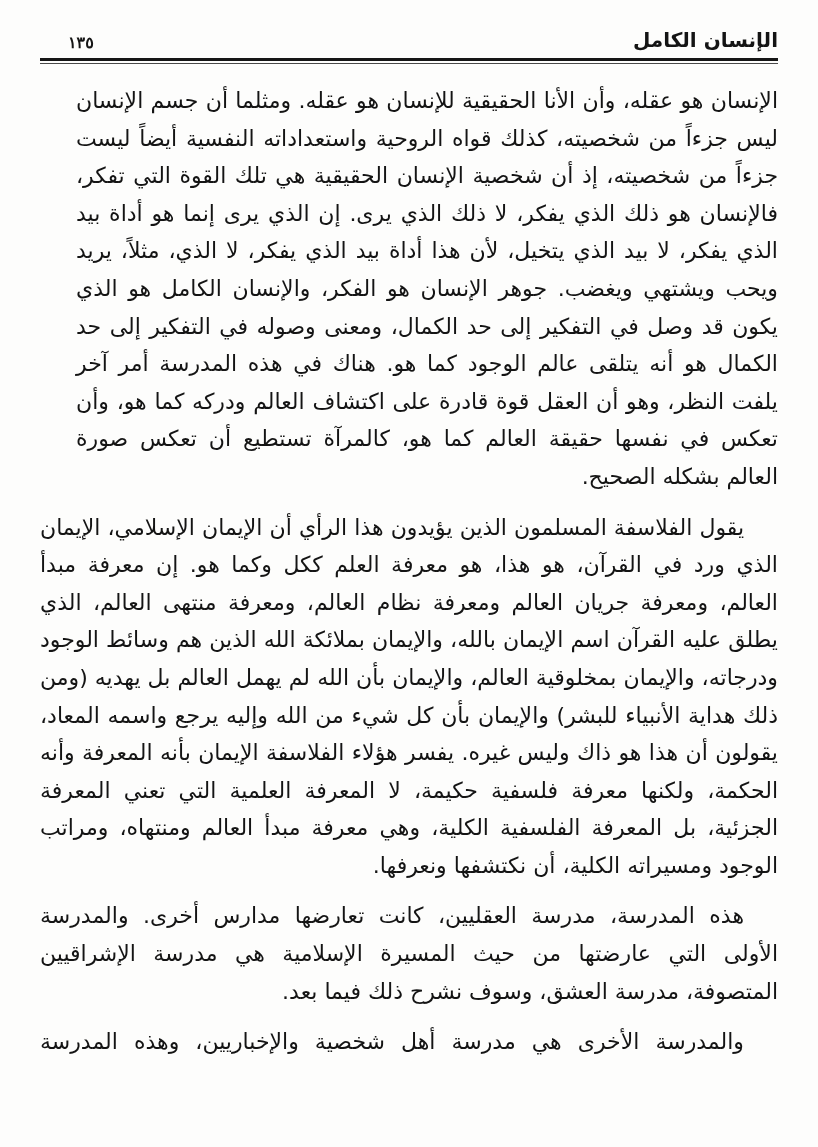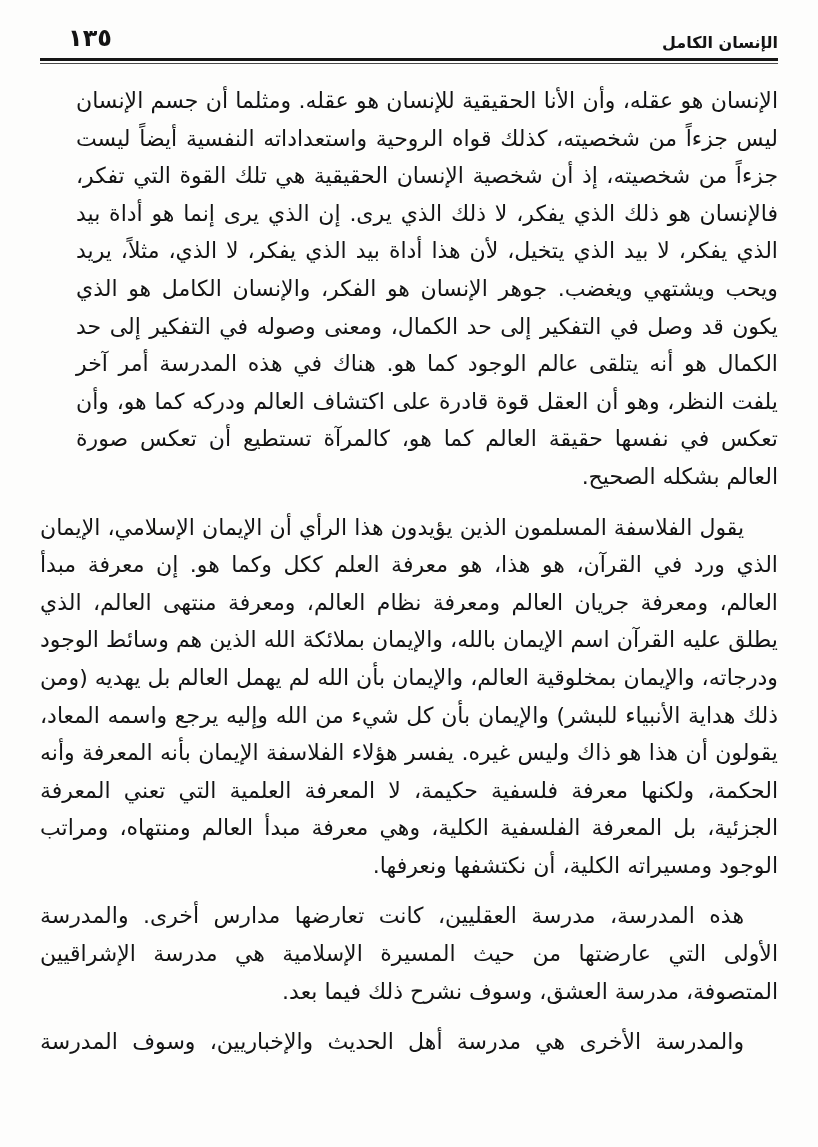--- a/index.html
+++ b/index.html
@@ -20,28 +20,29 @@
     padding: 20px 40px 0 40px;
     overflow: hidden;
   }
   header.running-head {
     display: flex;
     justify-content: space-between;
     align-items: flex-end;
     height: 32px;
   }
   .running-title {
-    font-size: 16px;
+    font-size: 20px;
     font-weight: bold;
     letter-spacing: 0.5px;
   }
   .page-number {
-    font-size: 24px;
+    font-size: 16px;
     font-weight: bold;
     padding-left: 28px;
+    font-family: Liberation Serif, serif;
   }
   .header-rule {
     margin-top: 6px;
     height: 2px;
     border-top: 3px solid #161616;
     border-bottom: 1px solid #4a4a4a;
   }
   main.body-text {
     margin-top: 18px;
     font-size: 22px;
@@ -70,16 +71,16 @@
     <span class="running-title">الإنسان الكامل</span>
     <span class="page-number">١٣٥</span>
   </header>
 
   <div class="header-rule"></div>
 
   <main class="body-text">
     <p class="para no-indent">الإنسان هو عقله، وأن الأنا الحقيقية للإنسان هو عقله. ومثلما أن جسم الإنسان ليس جزءاً من شخصيته، كذلك قواه الروحية واستعداداته النفسية أيضاً ليست جزءاً من شخصيته، إذ أن شخصية الإنسان الحقيقية هي تلك القوة التي تفكر، فالإنسان هو ذلك الذي يفكر، لا ذلك الذي يرى. إن الذي يرى إنما هو أداة بيد الذي يفكر، لا بيد الذي يتخيل، لأن هذا أداة بيد الذي يفكر، لا الذي، مثلاً، يريد ويحب ويشتهي ويغضب. جوهر الإنسان هو الفكر، والإنسان الكامل هو الذي يكون قد وصل في التفكير إلى حد الكمال، ومعنى وصوله في التفكير إلى حد الكمال هو أنه يتلقى عالم الوجود كما هو. هناك في هذه المدرسة أمر آخر يلفت النظر، وهو أن العقل قوة قادرة على اكتشاف العالم ودركه كما هو، وأن تعكس في نفسها حقيقة العالم كما هو، كالمرآة تستطيع أن تعكس صورة العالم بشكله الصحيح.</p>
     <p class="para">يقول الفلاسفة المسلمون الذين يؤيدون هذا الرأي أن الإيمان الإسلامي، الإيمان الذي ورد في القرآن، هو هذا، هو معرفة العلم ككل وكما هو. إن معرفة مبدأ العالم، ومعرفة جريان العالم ومعرفة نظام العالم، ومعرفة منتهى العالم، الذي يطلق عليه القرآن اسم الإيمان بالله، والإيمان بملائكة الله الذين هم وسائط الوجود ودرجاته، والإيمان بمخلوقية العالم، والإيمان بأن الله لم يهمل العالم بل يهديه (ومن ذلك هداية الأنبياء للبشر) والإيمان بأن كل شيء من الله وإليه يرجع واسمه المعاد، يقولون أن هذا هو ذاك وليس غيره. يفسر هؤلاء الفلاسفة الإيمان بأنه المعرفة وأنه الحكمة، ولكنها معرفة فلسفية حكيمة، لا المعرفة العلمية التي تعني المعرفة الجزئية، بل المعرفة الفلسفية الكلية، وهي معرفة مبدأ العالم ومنتهاه، ومراتب الوجود ومسيراته الكلية، أن نكتشفها ونعرفها.</p>
     <p class="para">هذه المدرسة، مدرسة العقليين، كانت تعارضها مدارس أخرى. والمدرسة الأولى التي عارضتها من حيث المسيرة الإسلامية هي مدرسة الإشراقيين المتصوفة، مدرسة العشق، وسوف نشرح ذلك فيما بعد.</p>
-    <p class="para continues">والمدرسة الأخرى هي مدرسة أهل الحديث والإخباريين، وسوف المدرسة</p>
+    <p class="para continues">والمدرسة الأخرى هي مدرسة أهل شخصية والإخباريين، وهذه المدرسة</p>
   </main>
 
 </div>
 
 </body></html>

